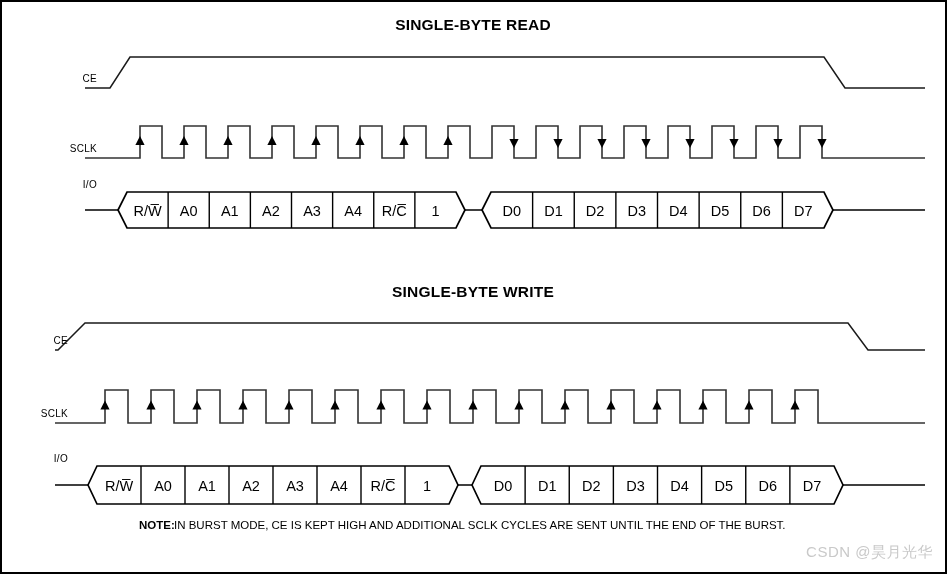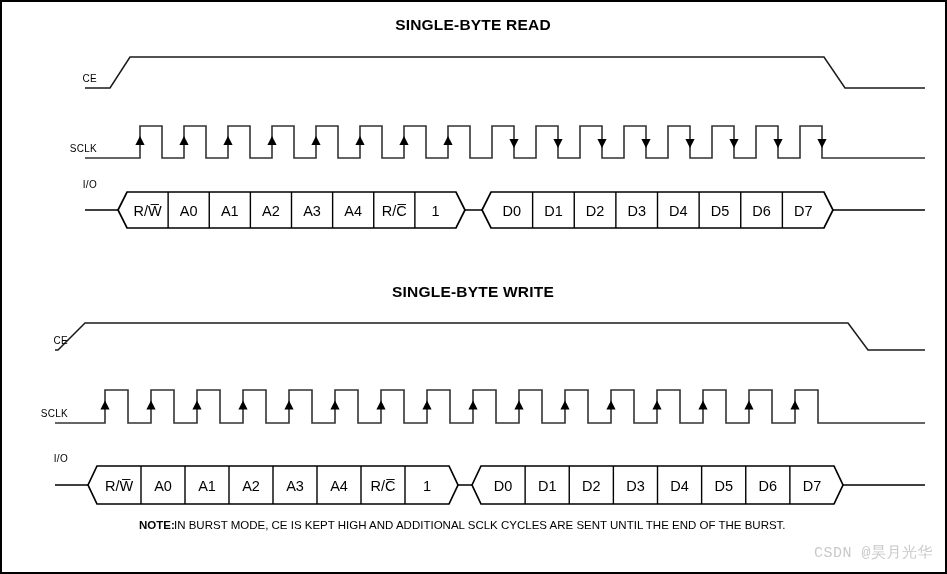--- a/index.html
+++ b/index.html
@@ -83,21 +83,21 @@
   }
   .note-text {
     font-family: "Liberation Sans", sans-serif;
     font-size: 11.5px;
     fill: #000000;
   }
   .watermark {
     position: absolute;
     right: 14px;
     bottom: 12px;
-    font-family: Liberation Mono, monospace;
+    font-family: Liberation Sans, sans-serif;
     font-size: 15px;
     color: #c9c9c9;
     letter-spacing: 0.5px;
     user-select: none;
   }
 </style>
 </head>
 <body>
 
 <svg id="figure" viewBox="0 0 947 574" xmlns="http://www.w3.org/2000/svg">

